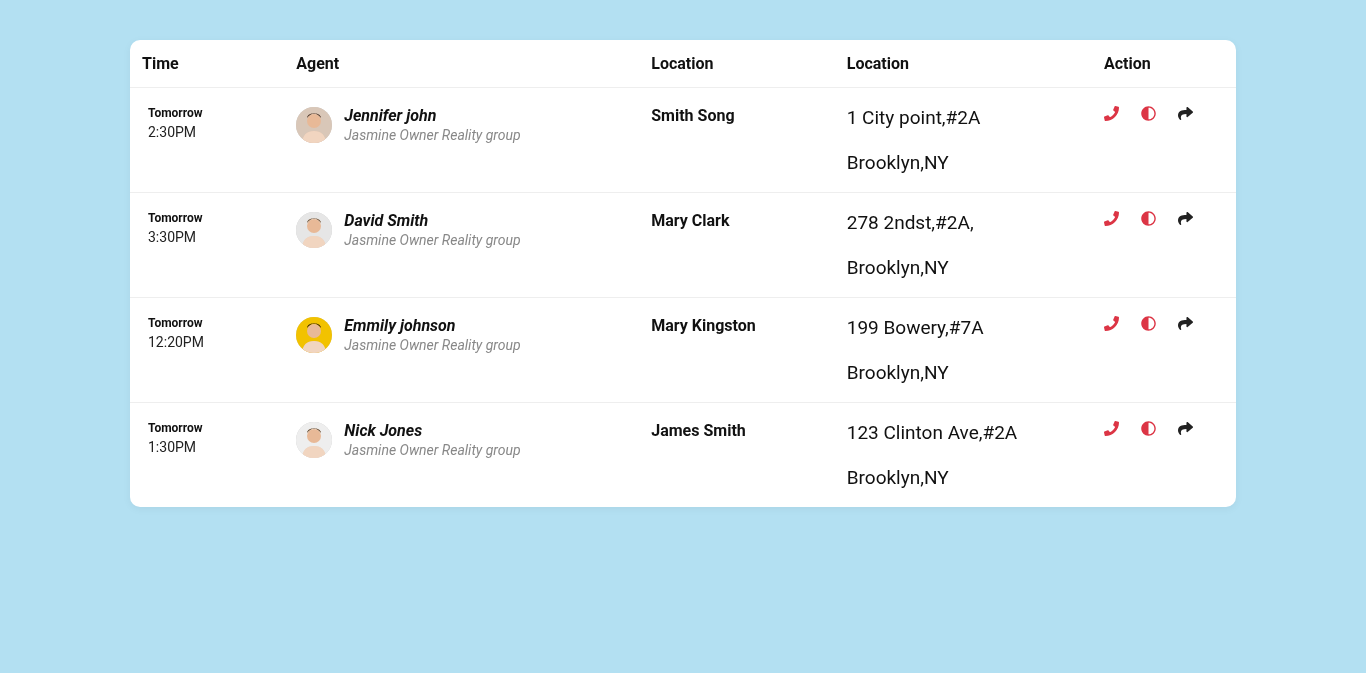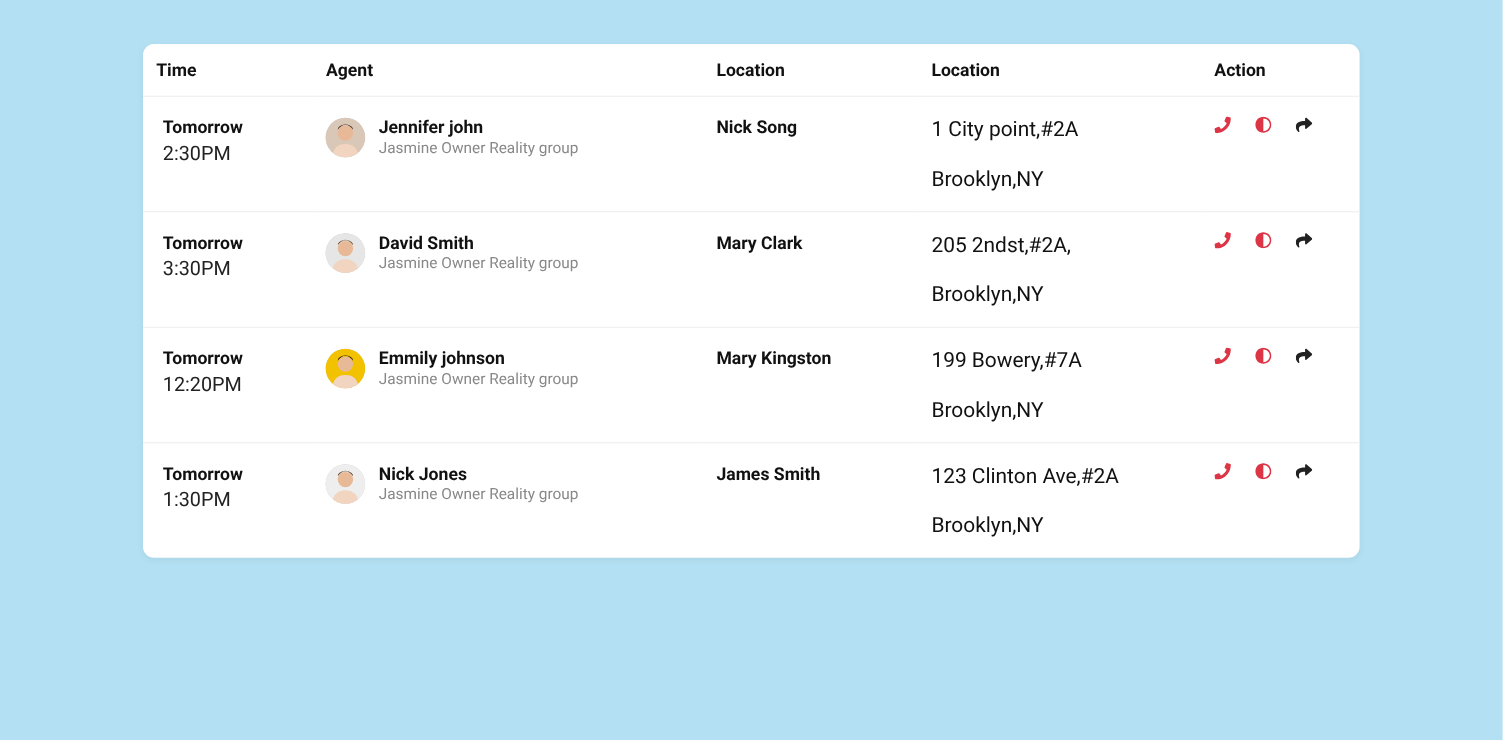--- a/index.html
+++ b/index.html
@@ -33,23 +33,23 @@
   tbody td {
     padding: 18px 12px;
     vertical-align: top;
     border-bottom: 1px solid #eee;
     font-size: 15px;
     color: #111;
   }
   tbody tr:last-child td { border-bottom: none; }
   tbody td:first-child { padding-left: 18px; }
   tbody td:last-child { padding-right: 18px; }
-  .time-day { font-weight: 700; font-size: 16px; }
-  .time-hour { font-size: 18px; color: #222; margin-top: 4px; }
-  .agent-cell { display: flex; align-items: flex-end; gap: 12px; }
+  .time-day { font-weight: 700; font-size: 12px; }
+  .time-hour { font-size: 14px; color: #222; margin-top: 4px; }
+  .agent-cell { display: flex; align-items: flex-end; gap: 12px; font-style: italic; }
   .avatar {
     width: 36px; height: 36px; border-radius: 50%;
     flex-shrink: 0; display: block; background: #ccc;
   }
   .avatar svg { width:36px; height:36px; }
   .agent-name { font-weight: 700; font-size: 16px; }
   .agent-group { font-size: 14px; color: #888; margin-top: 2px; }
   .customer { font-weight: 700; font-size: 16px; }
   .loc-line1, .loc-line2 { font-size: 19px; color: #111; }
   .loc-line2 { margin-top: 22px; }
@@ -102,21 +102,21 @@
     <path d="M6 38 Q6 24 18 24 Q30 24 30 38 Z" fill="#ffffff" opacity="0.4"></path>
   </g>
                 </svg></span>
         <div>
           <div class="agent-name">Jennifer john</div>
           <div class="agent-group">Jasmine Owner Reality group</div>
         </div>
       </div>
     </td>
     <td>
-      <div class="customer">Nick Song</div>
+      <div class="customer">Smith Song</div>
     </td>
     <td>
       <div class="loc-line1">1 City point,#2A</div>
       <div class="loc-line2">Brooklyn,NY</div>
     </td>
     <td>
       <div class="actions">
         <span class="action-btn icon-red">
                 <svg class="ico" viewBox="0 0 512 512" fill="currentColor">
                   <path d="M493.4 24.6l-104-24c-11.3-2.6-22.9 3.3-27.5 13.9l-48 112c-4.2 9.8-1.4 21.3 6.9 28l60.6 49.6c-36 76.7-98.9 140.5-177.2 177.2l-49.6-60.6c-6.8-8.3-18.2-11.1-28-6.9l-112 48C3.9 366.5-2 378.1.6 389.4l24 104C27.1 504.2 36.7 512 48 512c256.1 0 464-207.5 464-464 0-11.2-7.7-20.9-18.6-23.4z"></path>
@@ -154,21 +154,21 @@
         <div>
           <div class="agent-name">David Smith</div>
           <div class="agent-group">Jasmine Owner Reality group</div>
         </div>
       </div>
     </td>
     <td>
       <div class="customer">Mary Clark</div>
     </td>
     <td>
-      <div class="loc-line1">205 2ndst,#2A,</div>
+      <div class="loc-line1">278 2ndst,#2A,</div>
       <div class="loc-line2">Brooklyn,NY</div>
     </td>
     <td>
       <div class="actions">
         <span class="action-btn icon-red">
                 <svg class="ico" viewBox="0 0 512 512" fill="currentColor">
                   <path d="M493.4 24.6l-104-24c-11.3-2.6-22.9 3.3-27.5 13.9l-48 112c-4.2 9.8-1.4 21.3 6.9 28l60.6 49.6c-36 76.7-98.9 140.5-177.2 177.2l-49.6-60.6c-6.8-8.3-18.2-11.1-28-6.9l-112 48C3.9 366.5-2 378.1.6 389.4l24 104C27.1 504.2 36.7 512 48 512c256.1 0 464-207.5 464-464 0-11.2-7.7-20.9-18.6-23.4z"></path>
                 </svg>
               </span>
         <span class="action-btn icon-red">

